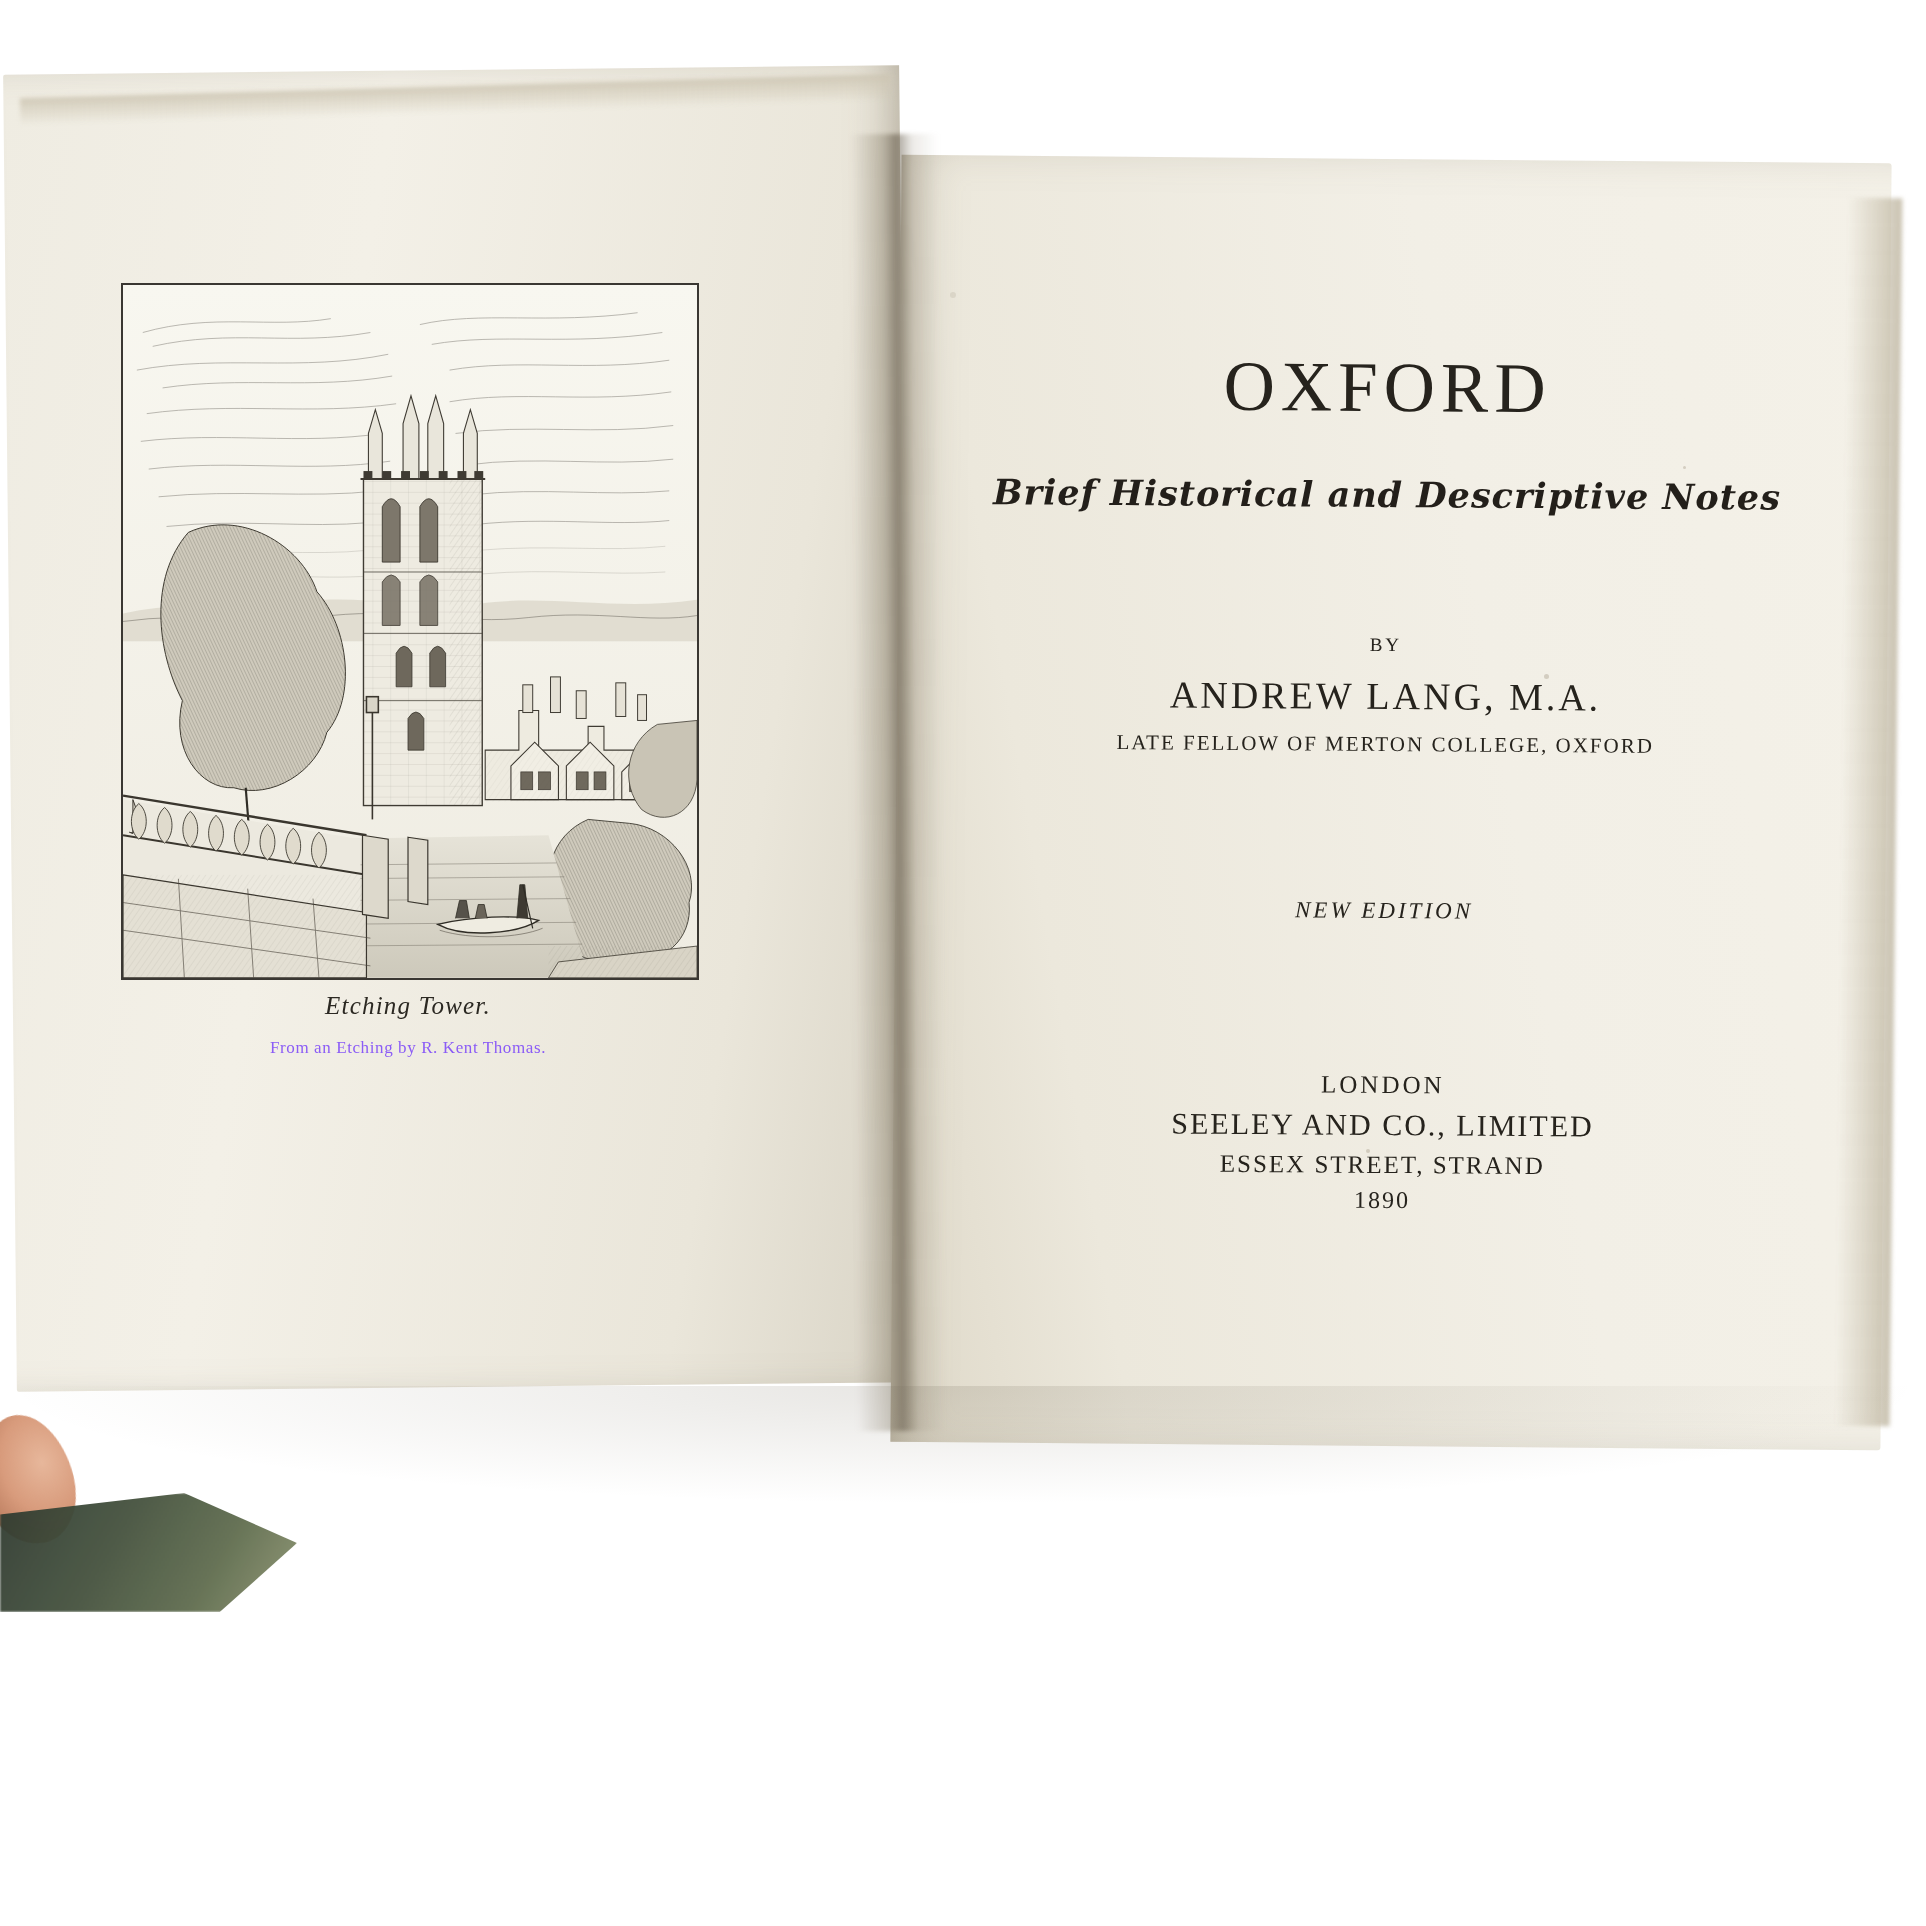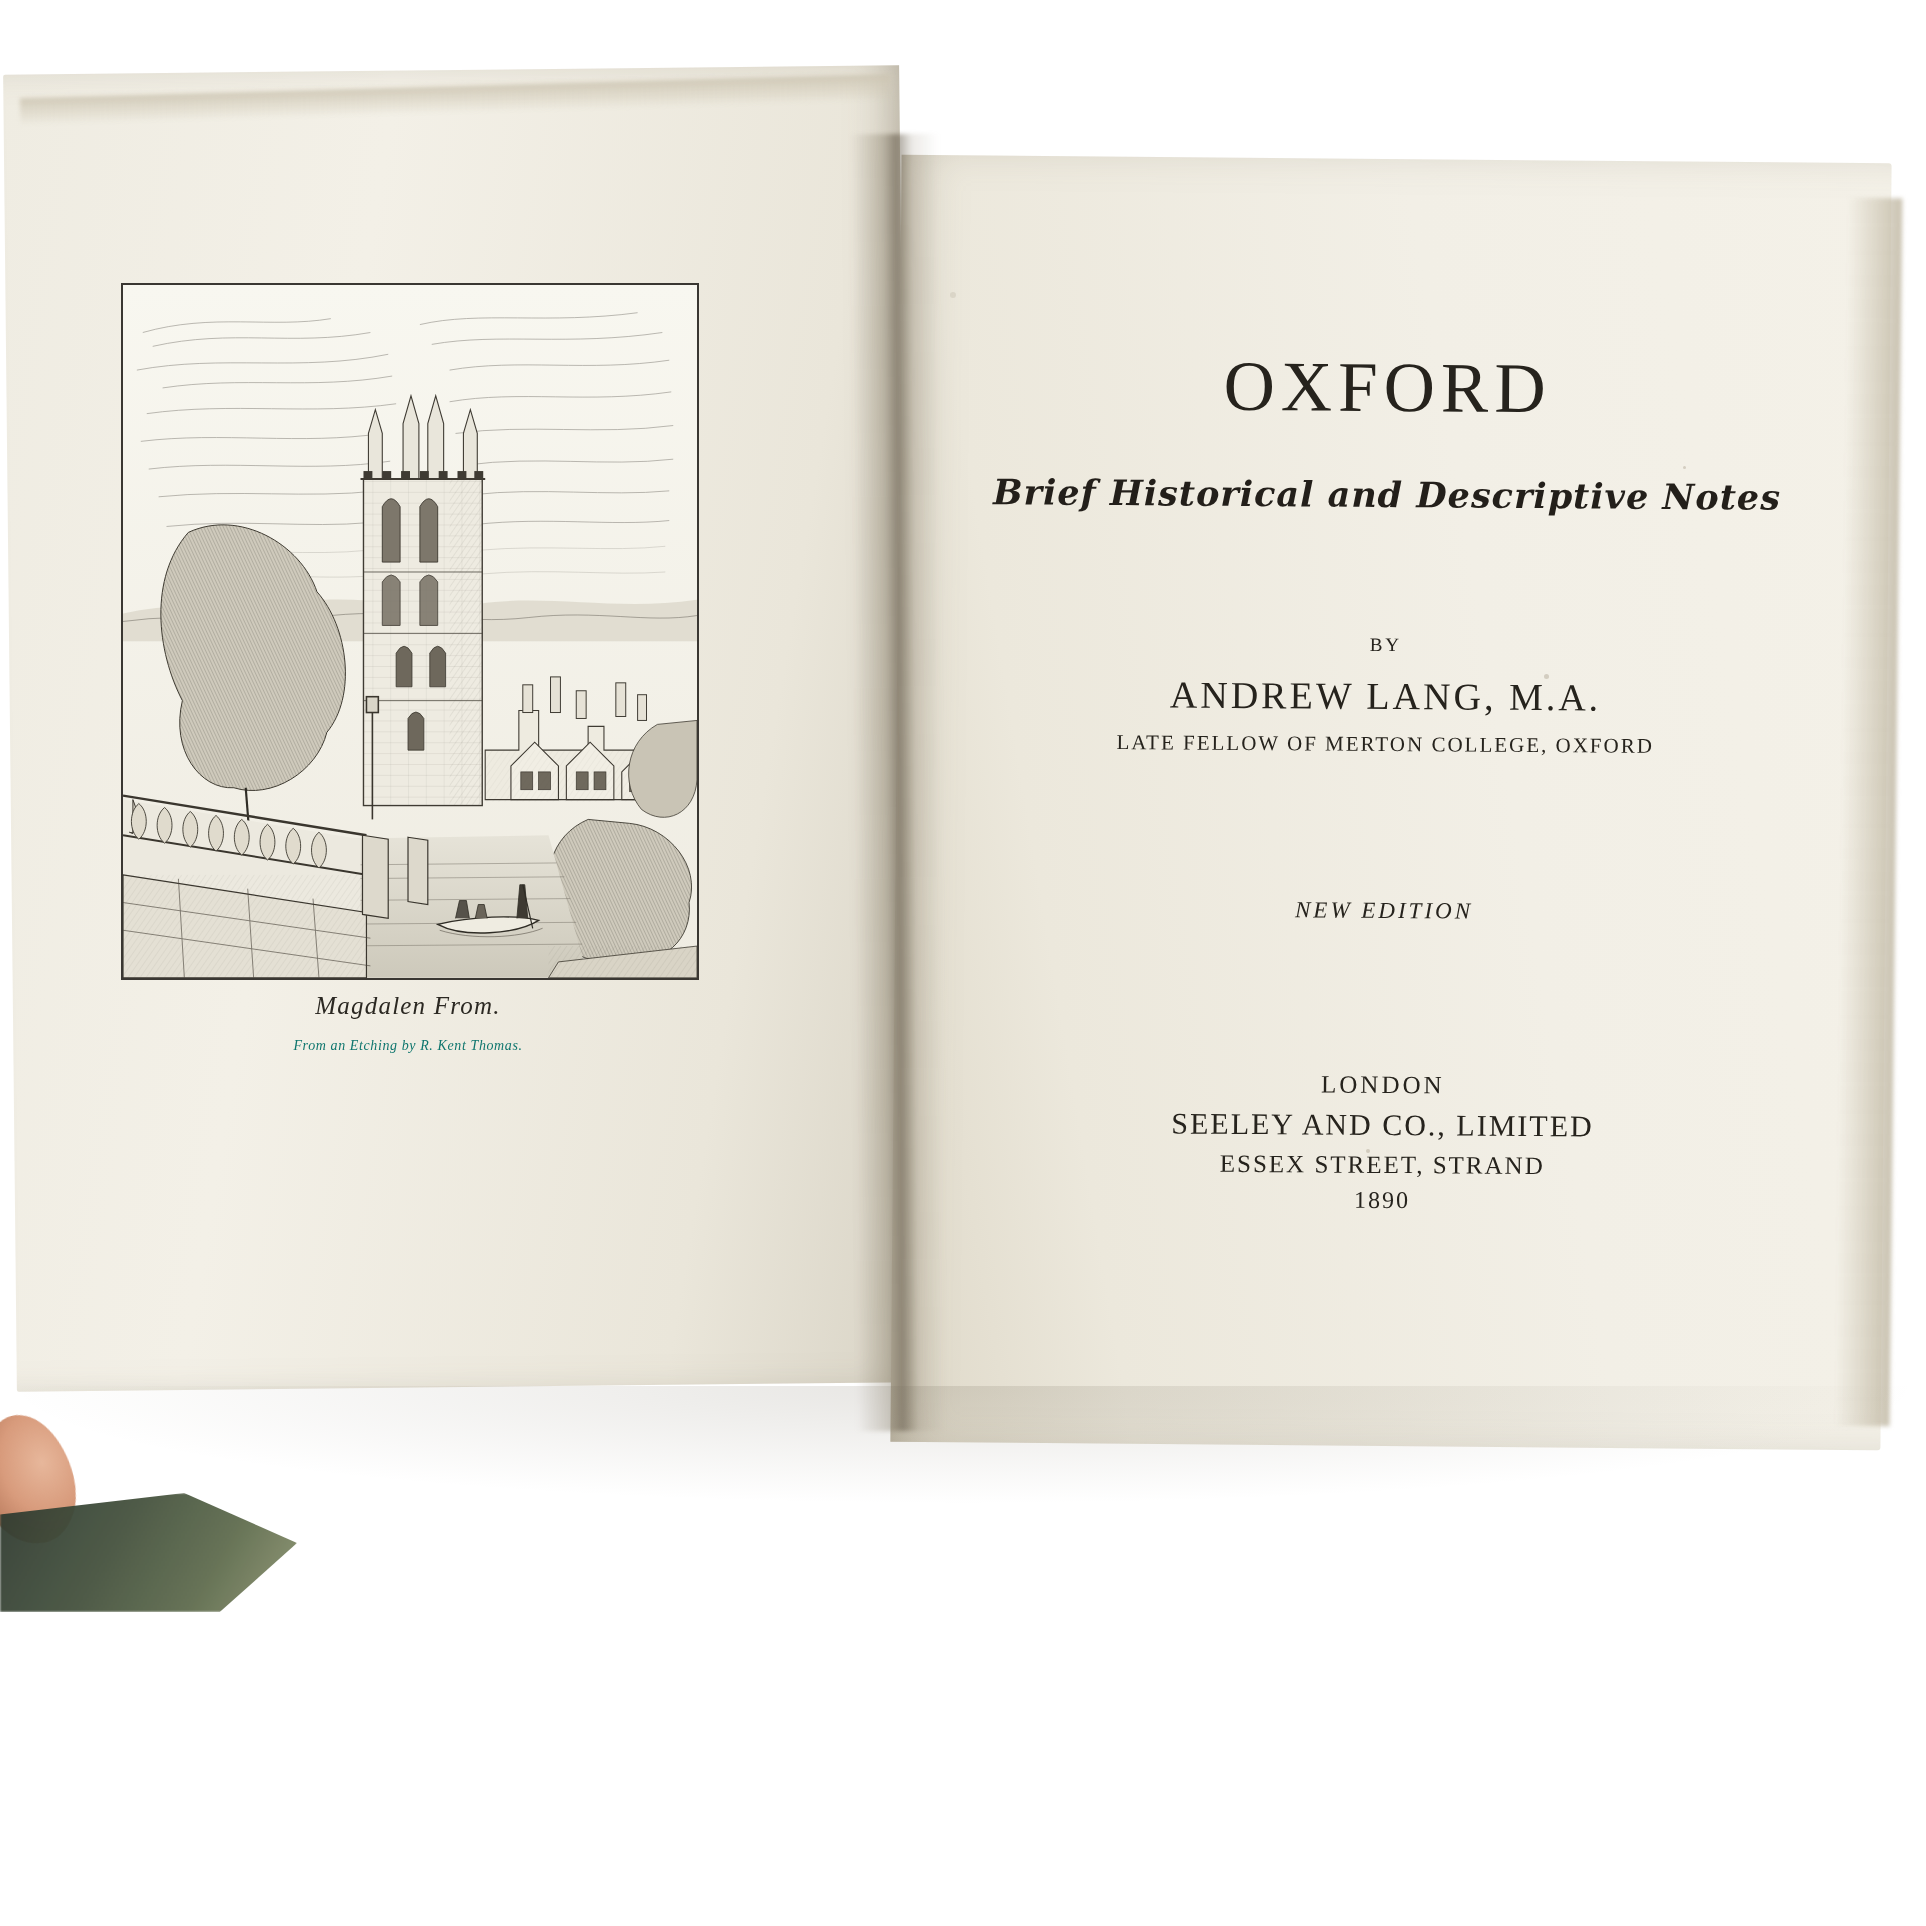--- a/index.html
+++ b/index.html
@@ -131,24 +131,23 @@
     font-size: 25px;
     letter-spacing: 1.2px;
     color: #2b2822;
   }
   .caption-sub {
     position: absolute;
     left: 121px;
     top: 998px;
     width: 574px;
     text-align: center;
-    font-style: italic;
-    font-size: 14px;
+    font-size: 17px;
     letter-spacing: 0.6px;
-    color: #0f766e;
+    color: #8b5cf6;
   }
 
   
   .tp {
     position: absolute;
     left: 950px;
     top: 149px;
     width: 871px;
     text-align: center;
     color: #26231d;
@@ -424,21 +423,21 @@
           <path d="M398 640 l3 -34 l5 0 l3 34" fill="#3e3a32" stroke="#2f2c25" stroke-width="0.8"></path>
           <line x1="404" y1="606" x2="414" y2="650" stroke="#2f2c25" stroke-width="1.2"></line>
           <path d="M320 652 C 352 662, 400 660, 424 650" fill="none" stroke="#6b665b" stroke-width="0.7"></path>
         </g>
 
         <path d="M440 684 L580 668 L580 700 L430 700 Z" fill="#d9d4c6" stroke="#3a362e" stroke-width="0.8"></path>
         <rect x="430" y="668" width="150" height="32" fill="url(#hatch)" opacity="0.4"></rect>
       </svg>
     </div>
 
-    <div class="caption">Magdalen From.</div>
+    <div class="caption">Etching Tower.</div>
     <div class="caption-sub">From an Etching by R. Kent Thomas.</div>
 
     <div class="tp">
       <div class="main-title">OXFORD</div>
       <div class="subtitle">Brief Historical and Descriptive Notes</div>
       <div class="by">BY</div>
       <div class="author">ANDREW LANG, M.A.</div>
       <div class="author-note">LATE FELLOW OF MERTON COLLEGE, OXFORD</div>
       <div class="edition">NEW EDITION</div>
       <div class="imprint">

